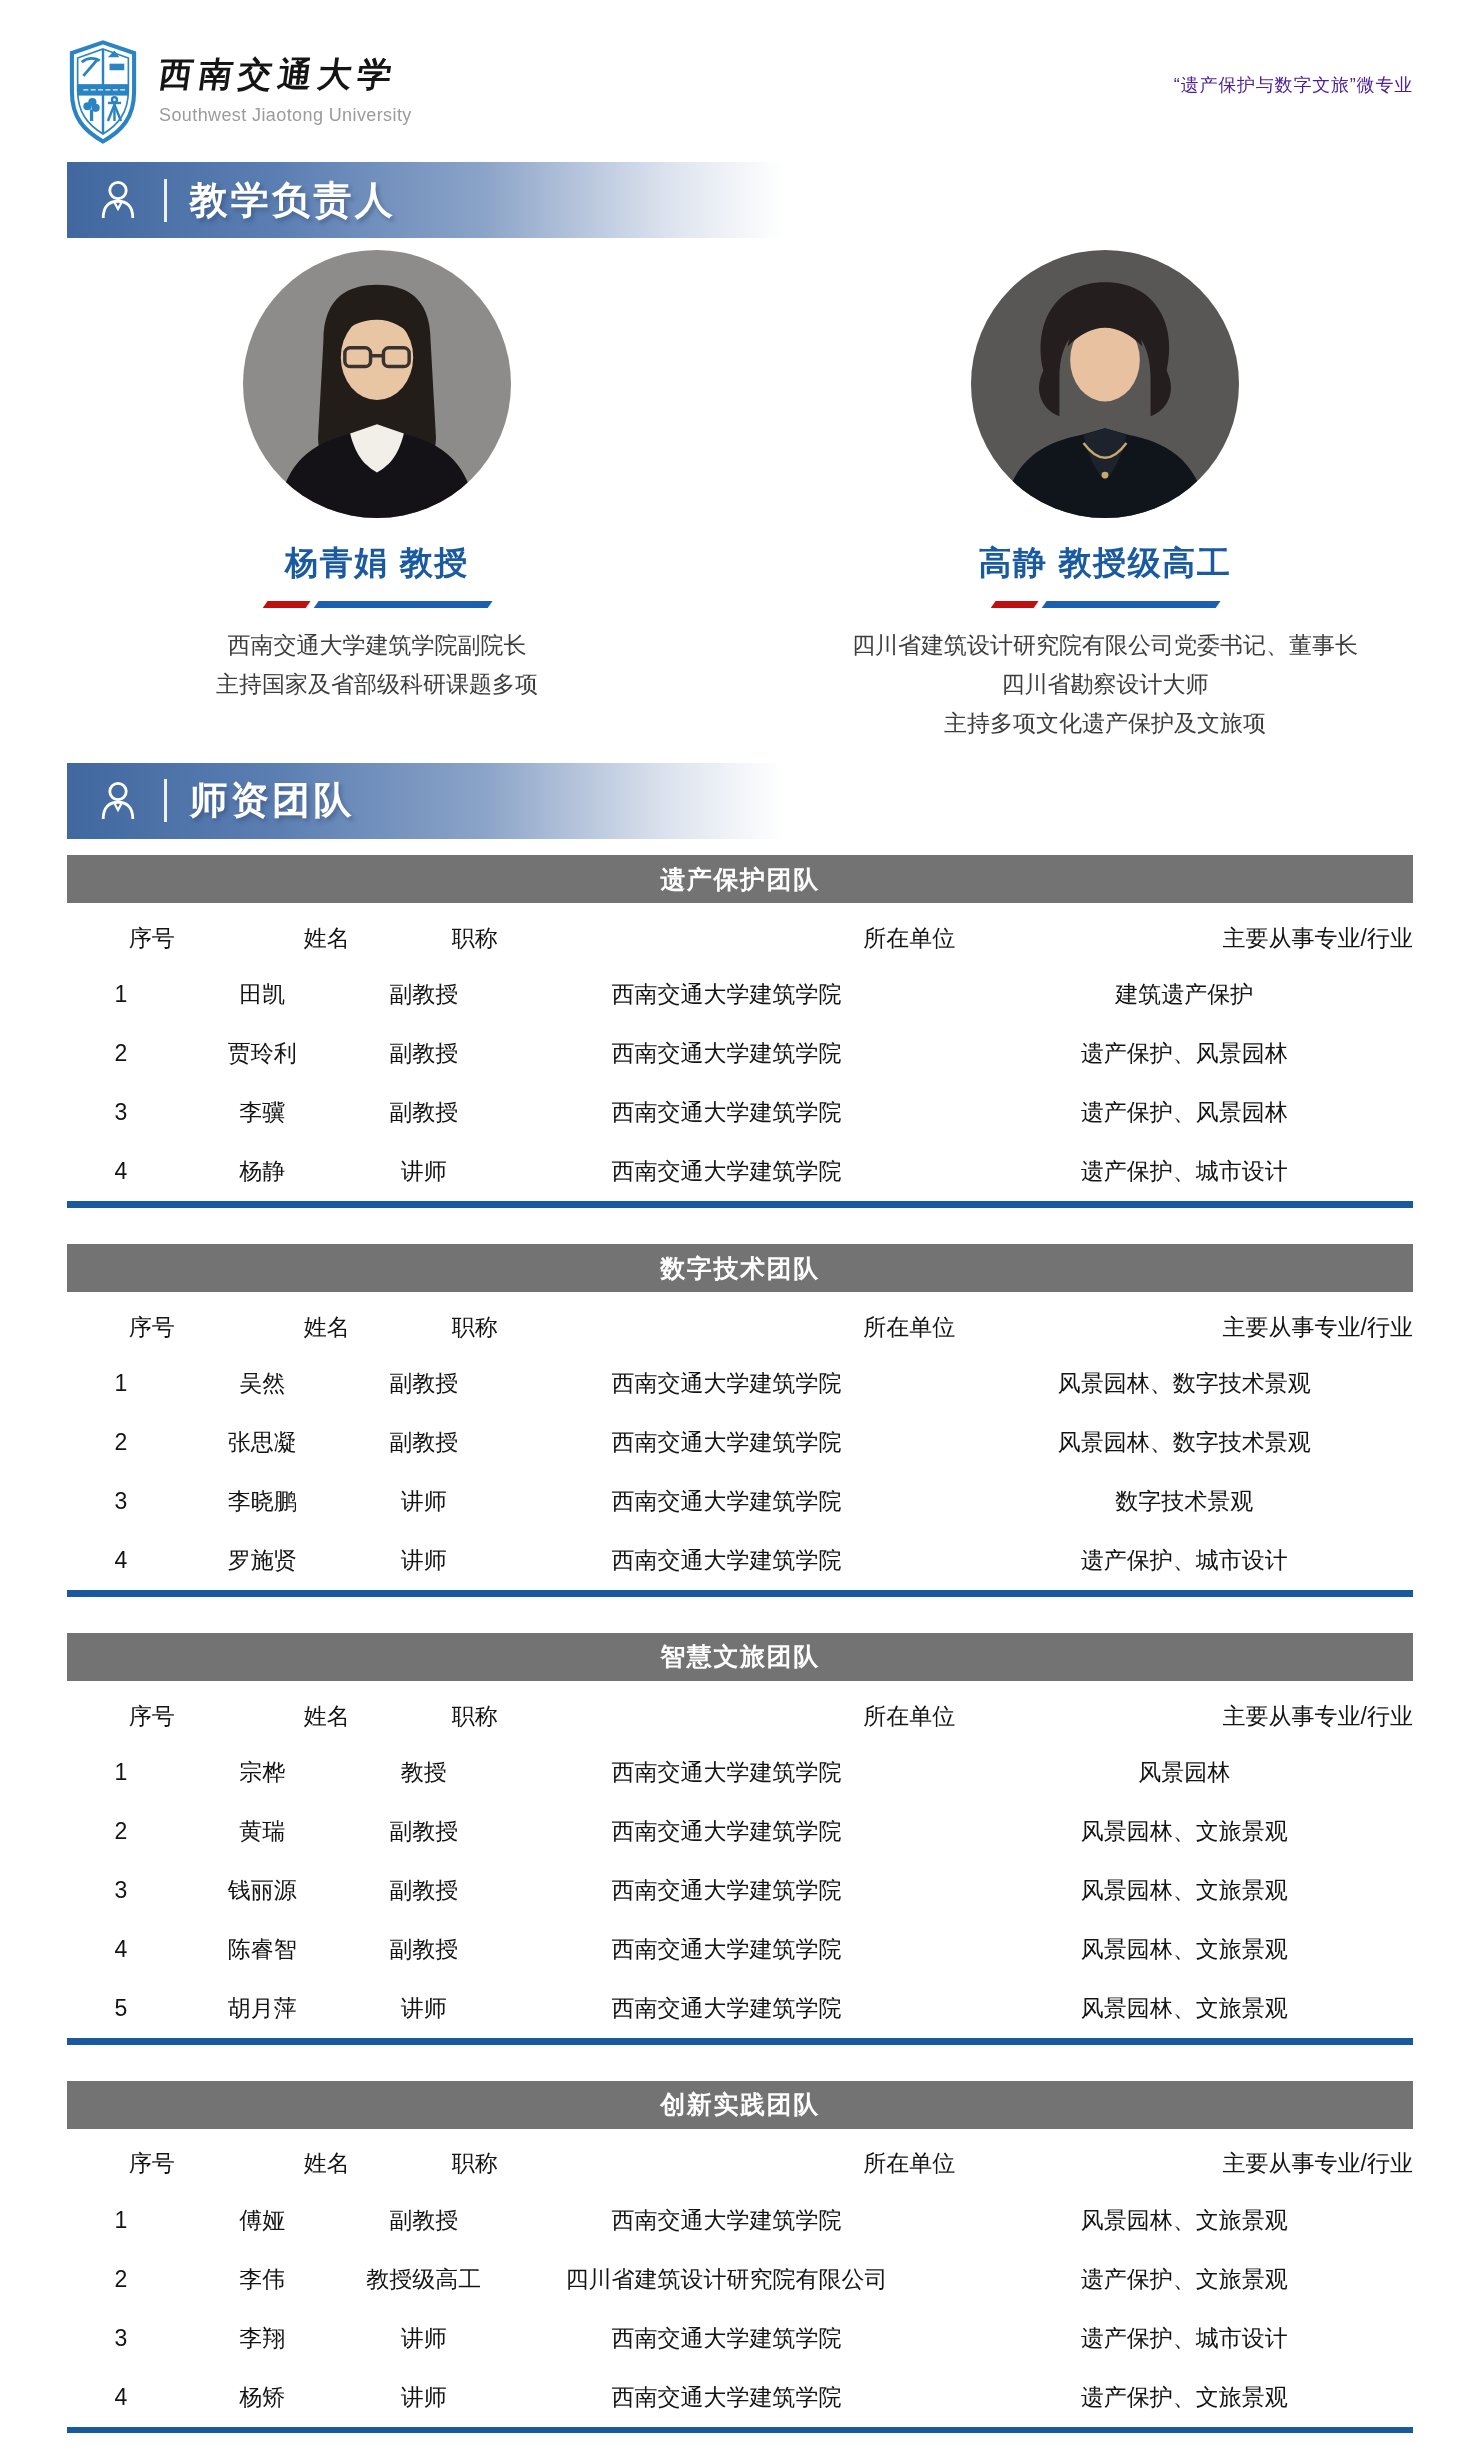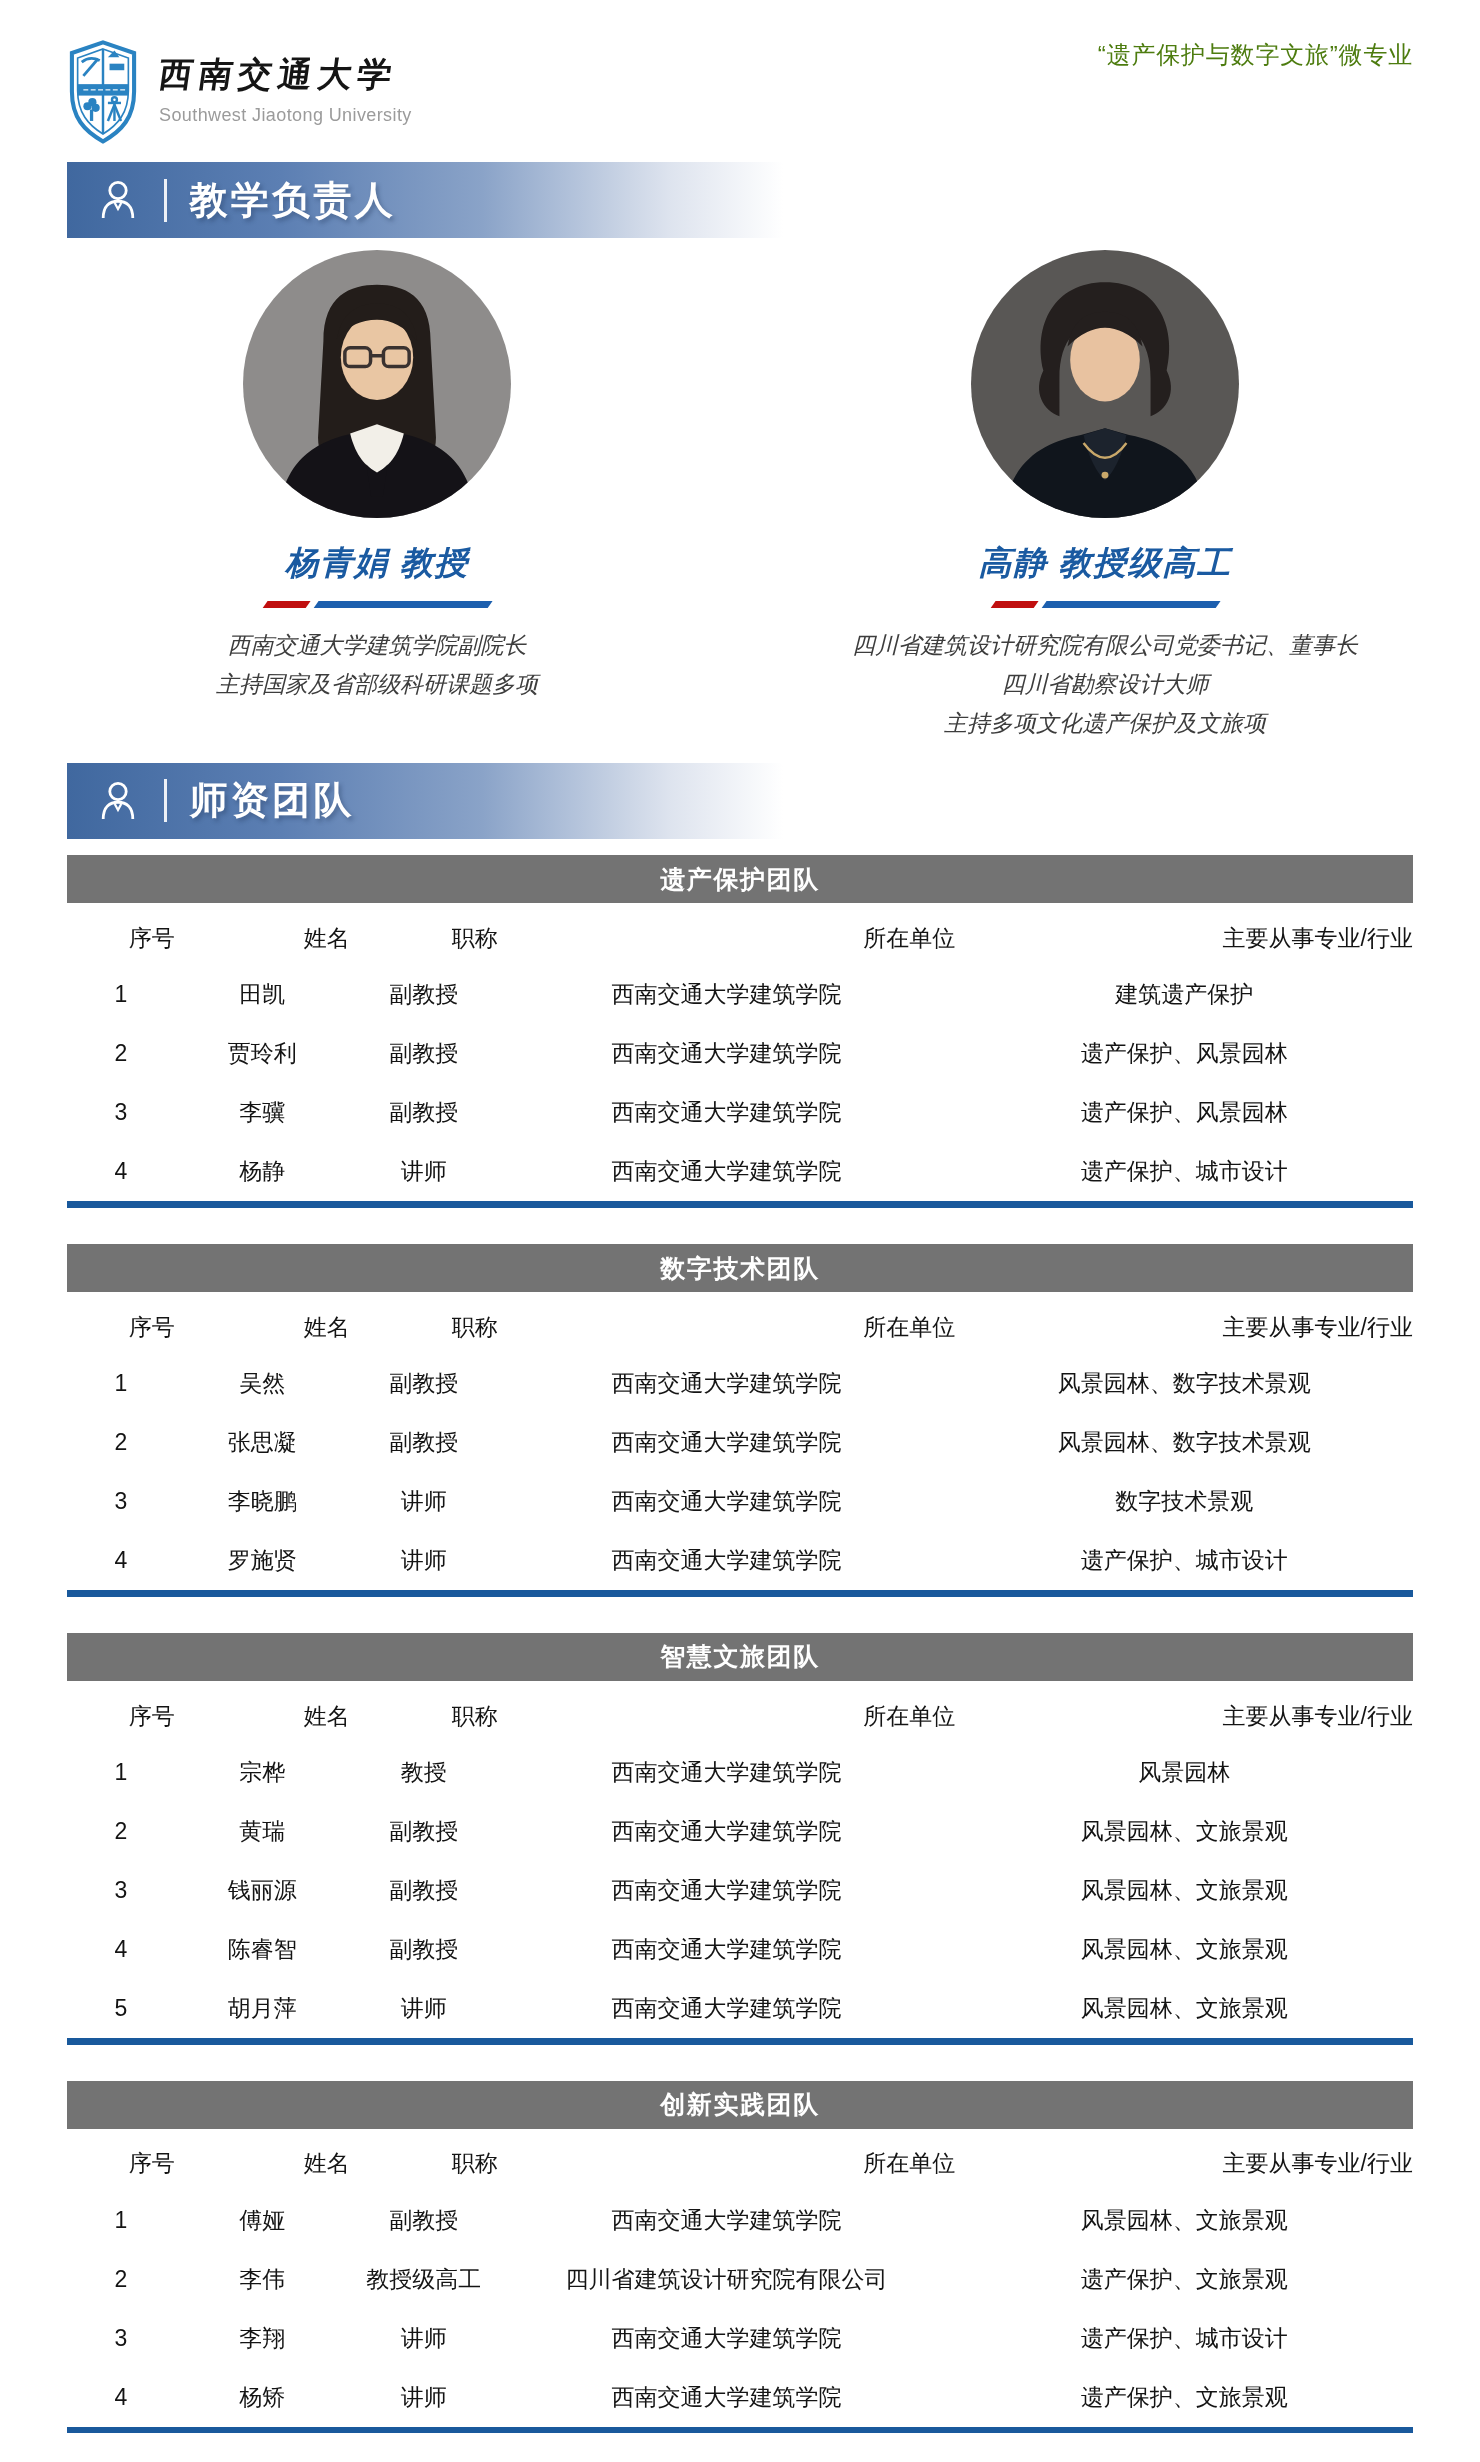--- a/index.html
+++ b/index.html
@@ -6,34 +6,34 @@
   .page{position:relative;width:1480px;height:2462px;background:#ffffff;overflow:hidden;
         font-family:"Liberation Sans","DejaVu Sans",sans-serif;color:#141414;}
 
   
   .top{display:flex;justify-content:space-between;align-items:flex-start;padding:39px 67px 0 67px;}
   .logo{display:flex;}
   .shield{width:72px;height:105px;display:block;}
   .logo-text{margin:13px 0 0 20px;}
   .logo-cn{font-size:34px;font-weight:bold;color:#151515;letter-spacing:5.7px;transform:skewX(-8deg);}
   .logo-en{font-size:18px;color:#9b9b9b;margin-top:6.6px;letter-spacing:0.4px;}
-  .tag{font-size:24px;color:#4d7c0f;letter-spacing:0.8px;}
+  .tag{margin-top:34px;font-size:18px;color:#4c1d95;letter-spacing:0.8px;}
 
   
   .band{margin:18px 0 0 67px;width:716px;height:76px;display:flex;align-items:center;
         padding-left:28px;box-sizing:border-box;
         background:linear-gradient(90deg,#40689f 0%,#5c7fb3 30%,#8aa3c8 58%,#dde3ee 84%,#ffffff 100%);}
   .band.second{margin-top:20px;text-align:right;}
   .band-icon{width:46px;height:46px;flex:0 0 auto;}
   .band-sep{width:2.5px;height:43px;background:rgba(255,255,255,.9);margin:0 23px;}
   .band-title{font-size:38px;font-weight:bold;color:#ffffff;letter-spacing:3.3px;
               text-shadow:2.5px 3.3px 4.1px rgba(25,45,80,.35);}
 
   
-  .profiles{display:flex;margin-top:11.5px;font-style:italic;}
+  .profiles{display:flex;margin-top:11.5px;}
   .profile{text-align:center;}
   .profile.left{width:640px;margin-left:57px;}
   .profile.right{flex:1;padding-left:33px;}
   .photo{width:268px;height:268px;margin:0 auto;border-radius:50%;overflow:hidden;}
   .photo svg{display:block;width:100%;height:100%;}
   .p-name{margin-top:23px;font-size:33px;font-weight:bold;color:#1a5aa1;letter-spacing:1.6px;}
   .underline{display:flex;gap:8.2px;width:225px;height:7.4px;margin:15px auto 0;}
   .underline .u-red{width:43px;background:#c00f0f;transform:skewX(-35deg);}
   .underline .u-blue{flex:1;background:#1c5fae;transform:skewX(-35deg);}
   .p-lines{margin-top:18px;font-size:23px;color:#3d3d3d;line-height:39px;}

